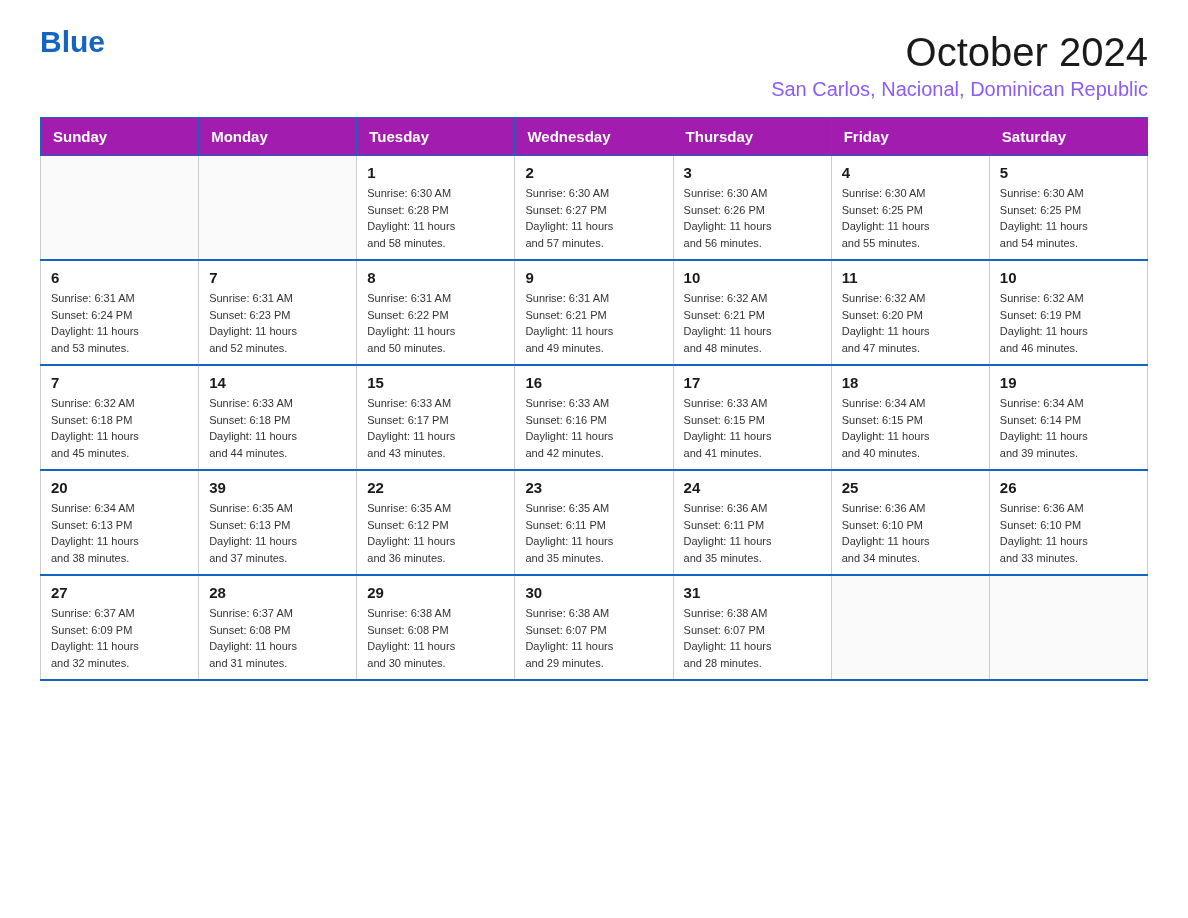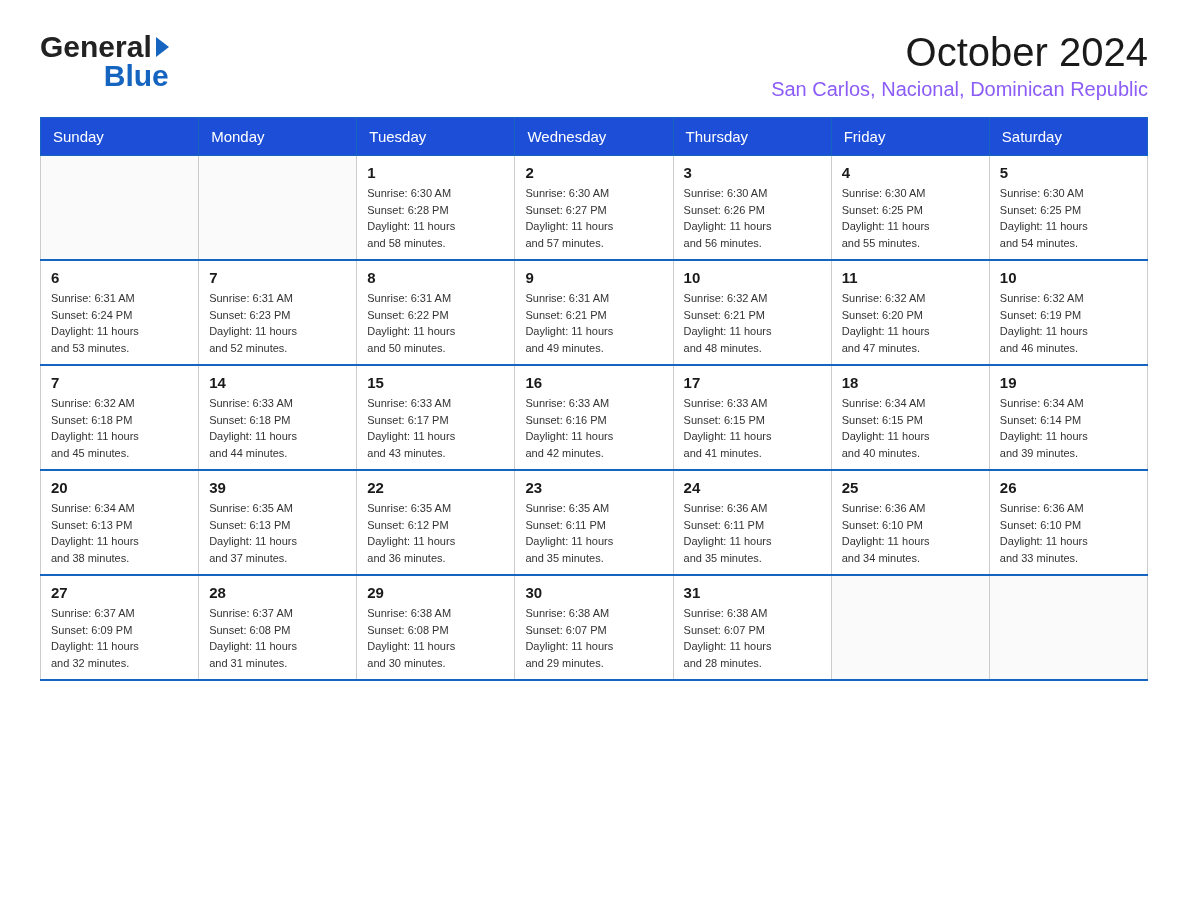--- a/index.html
+++ b/index.html
@@ -29,25 +29,25 @@
       font-size: 20px;
       color: #8b5cf6;
       margin-top: 4px;
     }
     .calendar-table {
       width: 100%;
       border-collapse: collapse;
       margin-top: 16px;
     }
     .calendar-table th {
-      background-color: #1d4ed8;
+      background-color: #a21caf;
       color: #fff;
       padding: 10px 12px;
       font-size: 15px;
-      font-weight: normal;
+      font-weight: bold;
       text-align: left;
       border: 1px solid #1565c0;
     }
     .calendar-table td {
       vertical-align: top;
       padding: 8px 10px;
       border: 1px solid #ccc;
       width: calc(100% / 7);
       min-height: 100px;
       font-size: 13px;
@@ -91,24 +91,20 @@
       color: #1565c0;
       margin-top: -5px;
       justify-content: flex-end;
     }
   </style>
 </head>
 <body>
 
 <div class="header-section">
   <div class="logo-container">
-    <div class="logo-row1">
-      <span>General</span>
-      <span style="display:inline-block;width:0;height:0;border-left:13px solid #1565c0;border-top:10px solid transparent;border-bottom:10px solid transparent;margin-left:4px;vertical-align:middle;"></span>
-    </div>
     <div class="logo-row2">
       <span>Blue</span>
     </div>
   </div>
   <div class="title-section">
     <div class="month-title">October 2024</div>
     <div class="location-title">San Carlos, Nacional, Dominican Republic</div>
   </div>
 </div>
 

